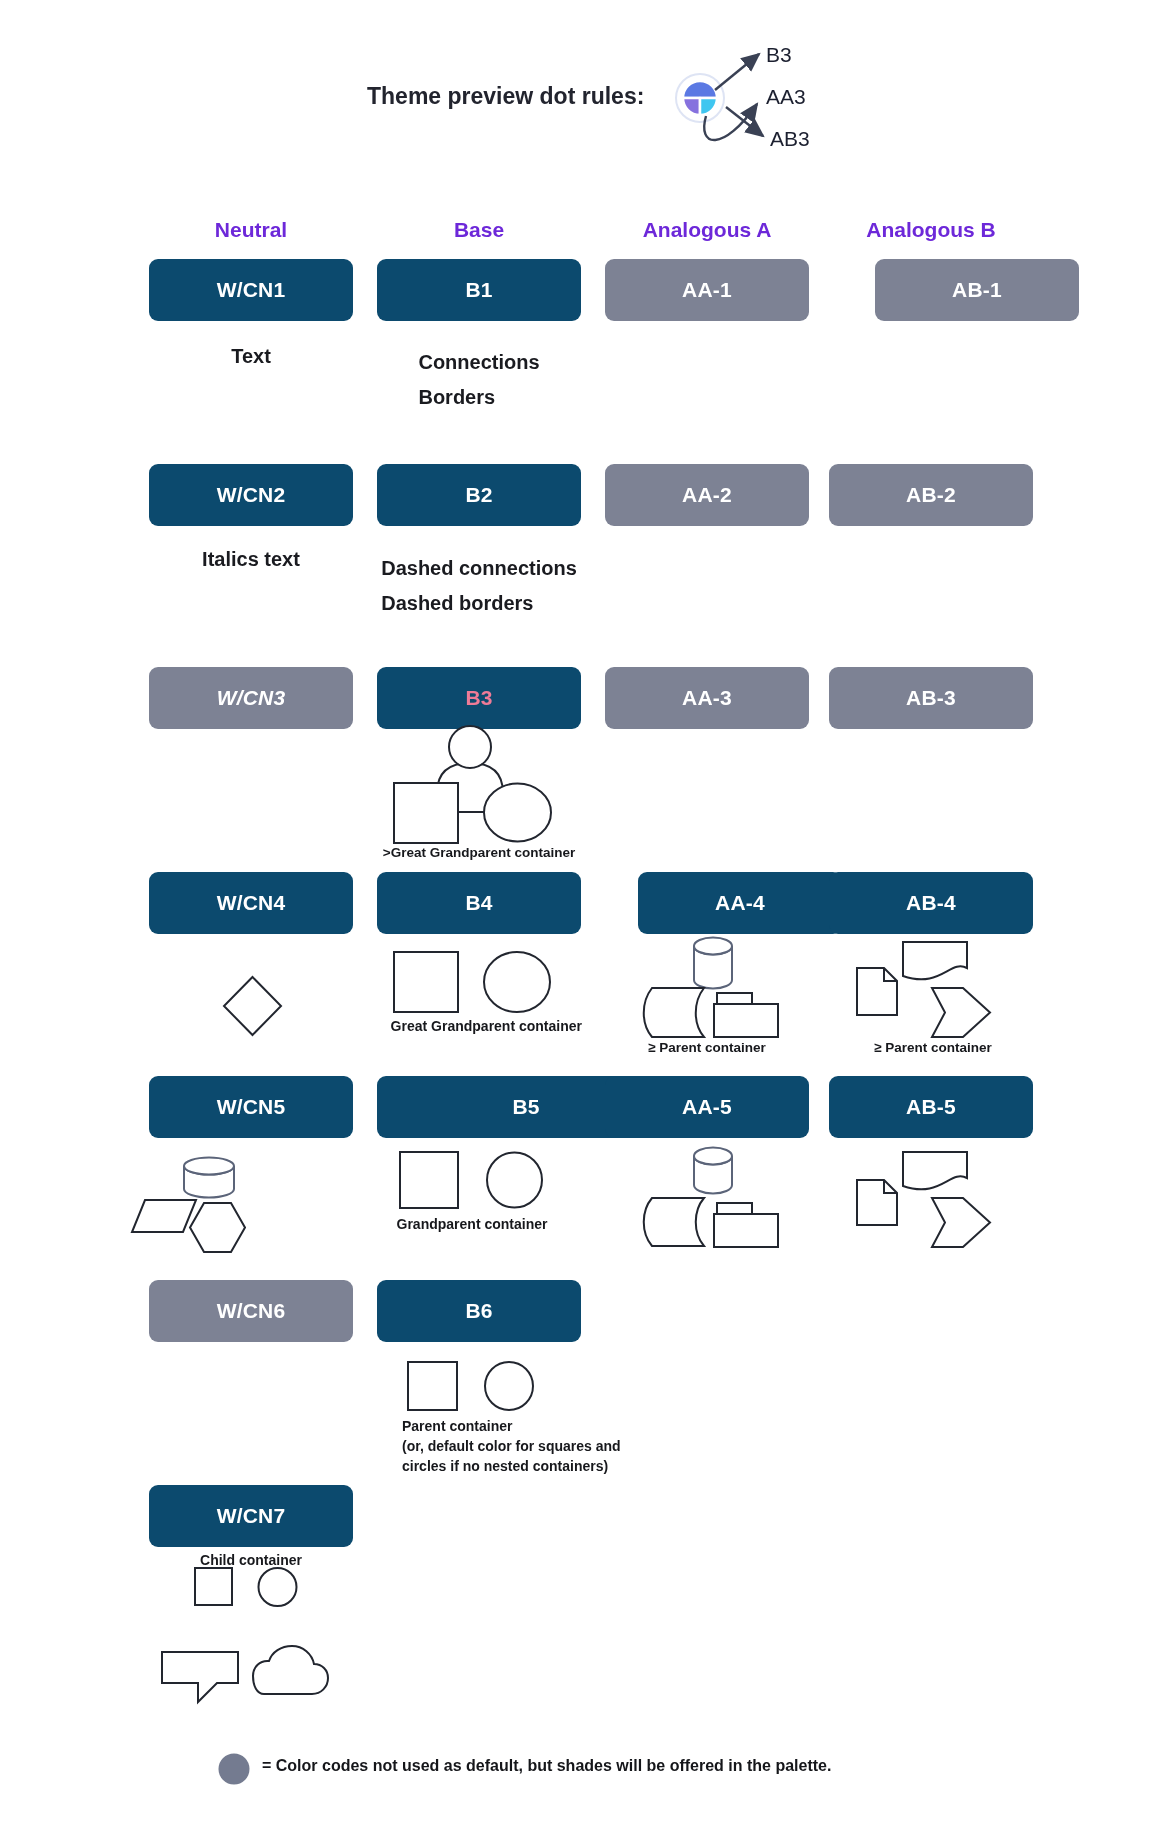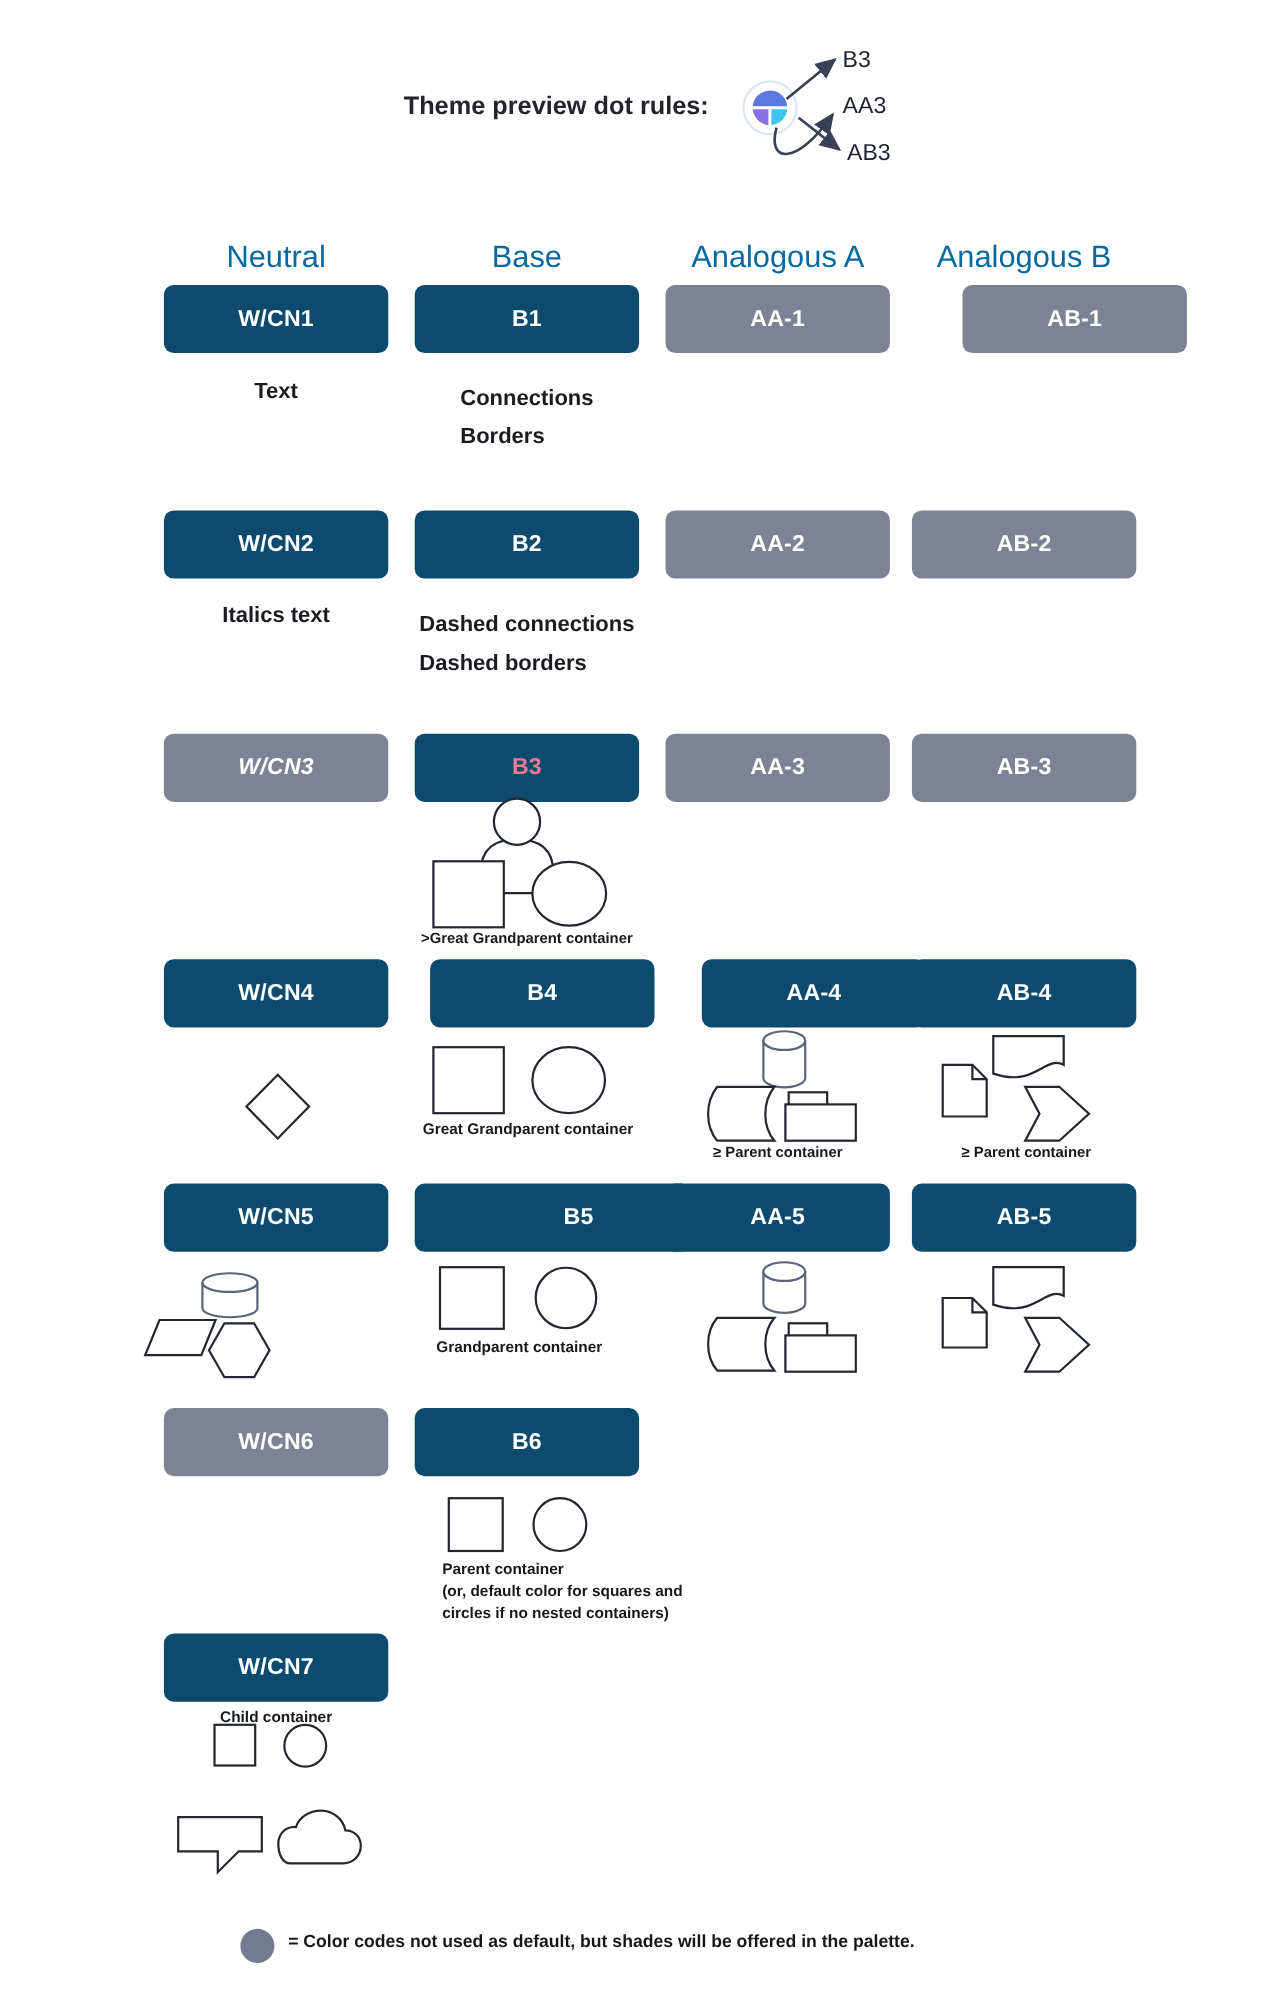--- a/index.html
+++ b/index.html
@@ -1,21 +1,21 @@
 <!DOCTYPE html>
 <html><head>
 <meta charset="utf-8">
 <style>
   html,body{margin:0;padding:0;background:#fff;}
   .canvas{position:relative;width:1164px;height:1822px;background:#ffffff;overflow:hidden;
           font-family:"Liberation Sans",sans-serif;color:#17181c;}
   .abs{position:absolute;}
   .title{font-size:23px;font-weight:600;color:#22242e;white-space:nowrap;}
   .dot-label{font-size:21px;font-weight:400;color:#1c2030;white-space:nowrap;}
-  .col-header{width:204px;text-align:center;font-size:28px;font-weight:400;color:#0369a1;}
+  .col-header{width:204px;text-align:center;font-size:21px;font-weight:700;color:#6d28d9;}
   .swatch{width:204px;height:62px;border-radius:9px;display:flex;align-items:center;justify-content:center;
           font-size:21px;font-weight:700;color:#ffffff;letter-spacing:.2px;}
   .navy{background:#0c4a6e;}
   .gray{background:#7D8294;}
   .pink-text{color:#EF7B97;}
   .cap-lg{width:204px;text-align:center;font-size:20px;font-weight:700;color:#1a1b20;}
   .cap-lg .inner{display:inline-block;text-align:left;line-height:35px;}
   .cap-sm{width:204px;text-align:center;font-size:13.5px;font-weight:700;color:#17181c;white-space:nowrap;}
   .cap-md{width:204px;text-align:center;font-size:14px;font-weight:700;color:#17181c;white-space:nowrap;}
   .cap-left{font-size:14px;font-weight:700;color:#17181c;line-height:20px;white-space:nowrap;text-align:left;margin-left:27px;}
@@ -68,25 +68,25 @@
   </div>
 
   <div class="abs swatch gray" style="left:149px;top:667px;font-style:italic;">W/CN3</div>
   <div class="abs swatch navy pink-text" style="left:377px;top:667px;">B3</div>
   <div class="abs swatch gray" style="left:605px;top:667px;">AA-3</div>
   <div class="abs swatch gray" style="left:829px;top:667px;">AB-3</div>
 
   <div class="abs cap-sm" style="left:377px;top:845px;">&gt;Great Grandparent container</div>
 
   <div class="abs swatch navy" style="left:149px;top:872px;">W/CN4</div>
-  <div class="abs swatch navy" style="left:391px;top:872px;">B4</div>
+  <div class="abs swatch navy" style="left:377px;top:872px;">B4</div>
   <div class="abs swatch navy" style="left:638px;top:872px;">AA-4</div>
   <div class="abs swatch navy" style="left:829px;top:872px;">AB-4</div>
 
-  <div class="abs cap-md" style="left:378px;top:1018px;">Great Grandparent container</div>
+  <div class="abs cap-md" style="left:378px;top:1018px;text-align:right;">Great Grandparent container</div>
   <div class="abs cap-sm" style="left:605px;top:1040px;">≥ Parent container</div>
   <div class="abs cap-sm" style="left:831px;top:1040px;">≥ Parent container</div>
 
   <div class="abs swatch navy" style="left:149px;top:1076px;">W/CN5</div>
   <div class="abs swatch navy" style="left:377px;top:1076px;padding-left:47px;">B5</div>
   <div class="abs swatch navy" style="left:605px;top:1076px;">AA-5</div>
   <div class="abs swatch navy" style="left:829px;top:1076px;">AB-5</div>
 
   <div class="abs cap-md" style="left:370px;top:1216px;">Grandparent container</div>
 

